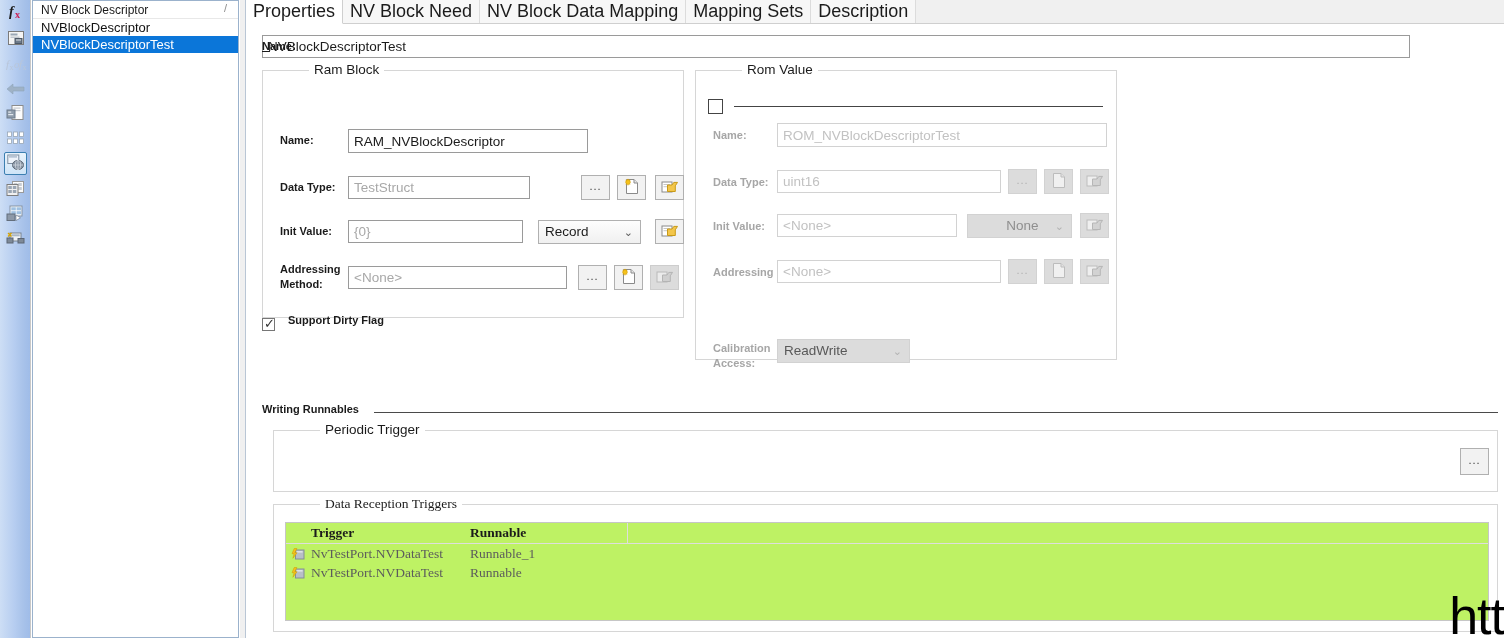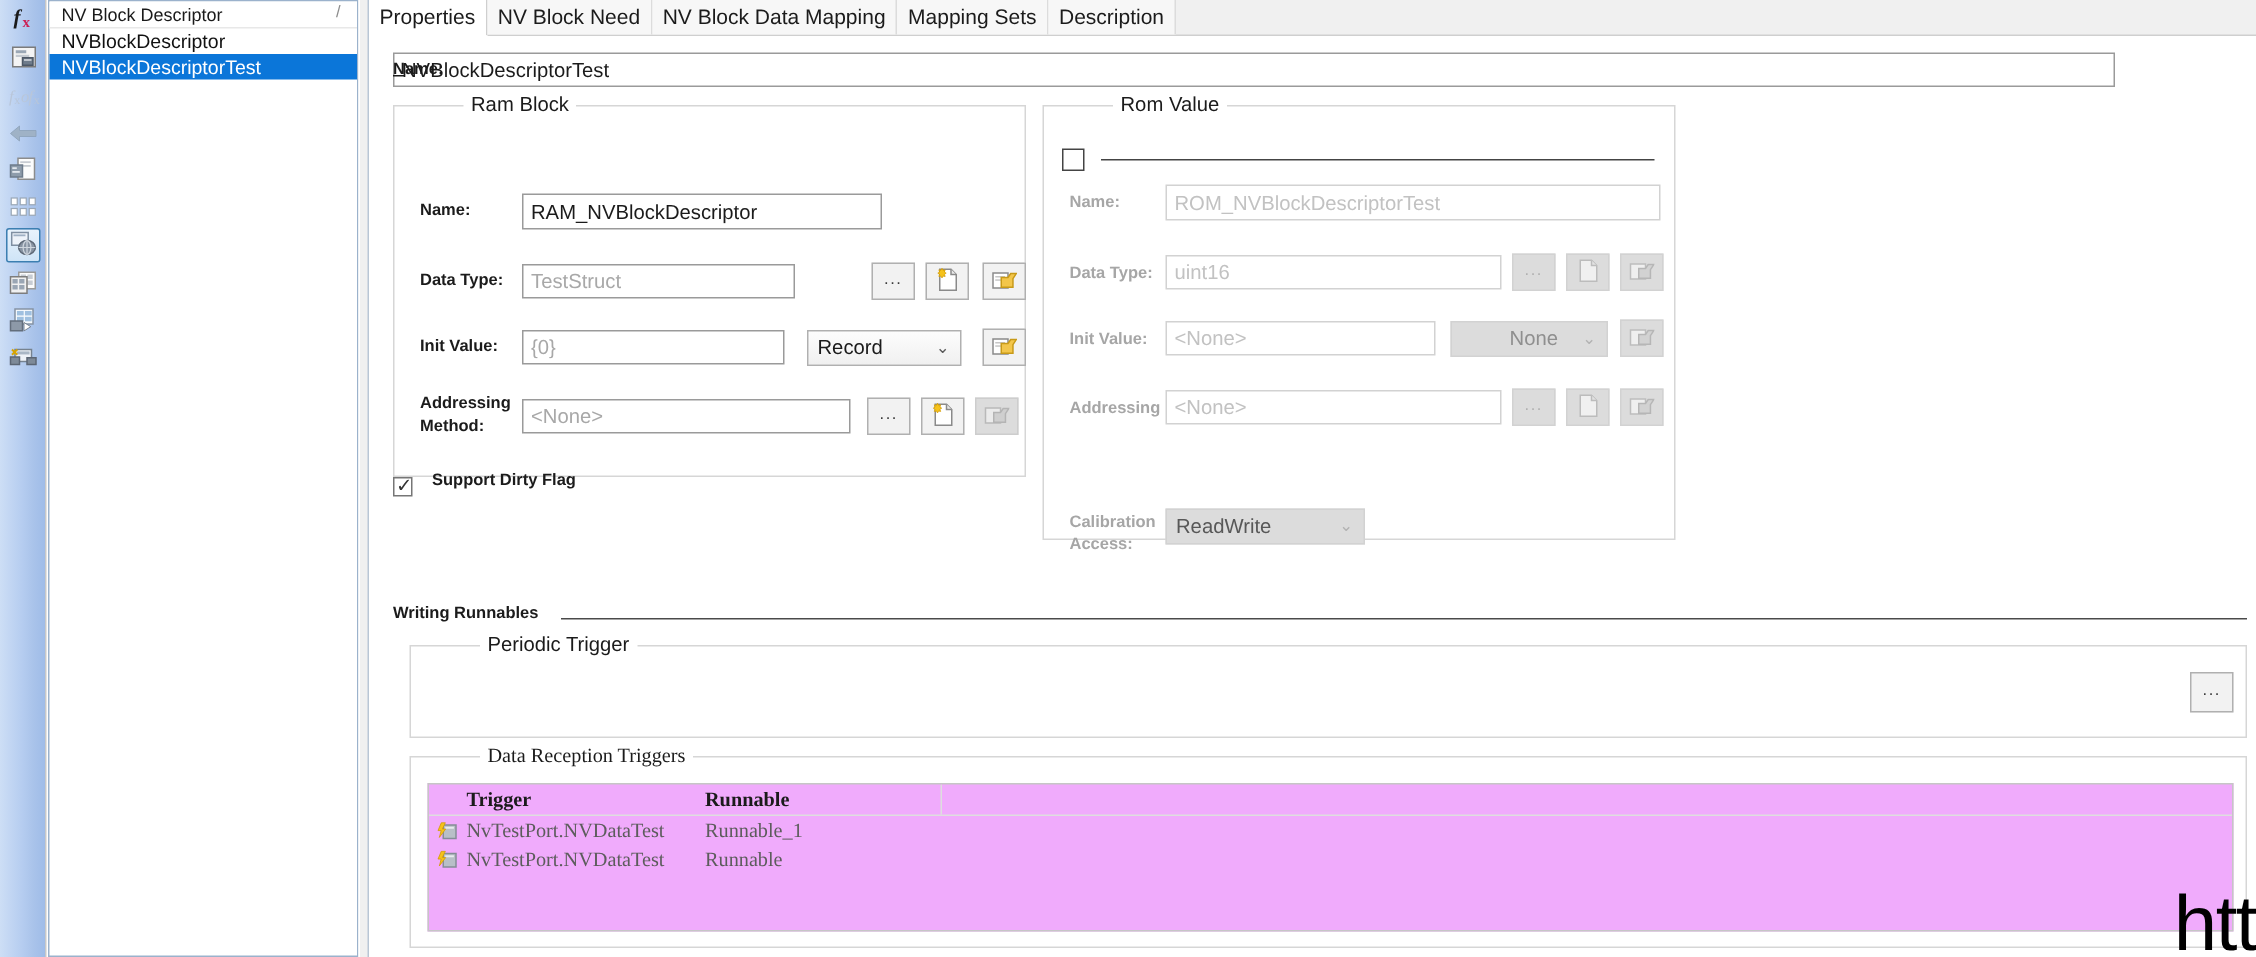--- a/index.html
+++ b/index.html
@@ -111,21 +111,21 @@
     background: #f0f0f0;
     border-bottom: 1px solid #cfcfcf;
     box-sizing: border-box;
   }
   .tab {
     position: relative;
     float: left;
     height: 23px;
     line-height: 23px;
     padding: 0 7px;
-    font-size: 14px;
+    font-size: 18px;
     color: #1b1b1b;
     background: #f7f7f7;
     border-right: 1px solid #dcdcdc;
     box-sizing: border-box;
     cursor: default;
   }
   .tab.active {
     background: #ffffff;
     font-weight: normal;
     border-right: 1px solid #cfcfcf;
@@ -269,21 +269,21 @@
     position: absolute;
     left: 1px; top: -2px;
     font-size: 13px;
     color: #333;
     line-height: 13px;
   }
 
   
   .tbl {
     position: absolute;
-    background: #f0abfc;
+    background: #bef264;
     border: 1px solid #c6c6c6;
     box-sizing: border-box;
     overflow: hidden;
   }
   .tbl-head {
     height: 20px;
     border-bottom: 1px solid #dedede;
     position: relative;
   }
   .tbl-head .th {

